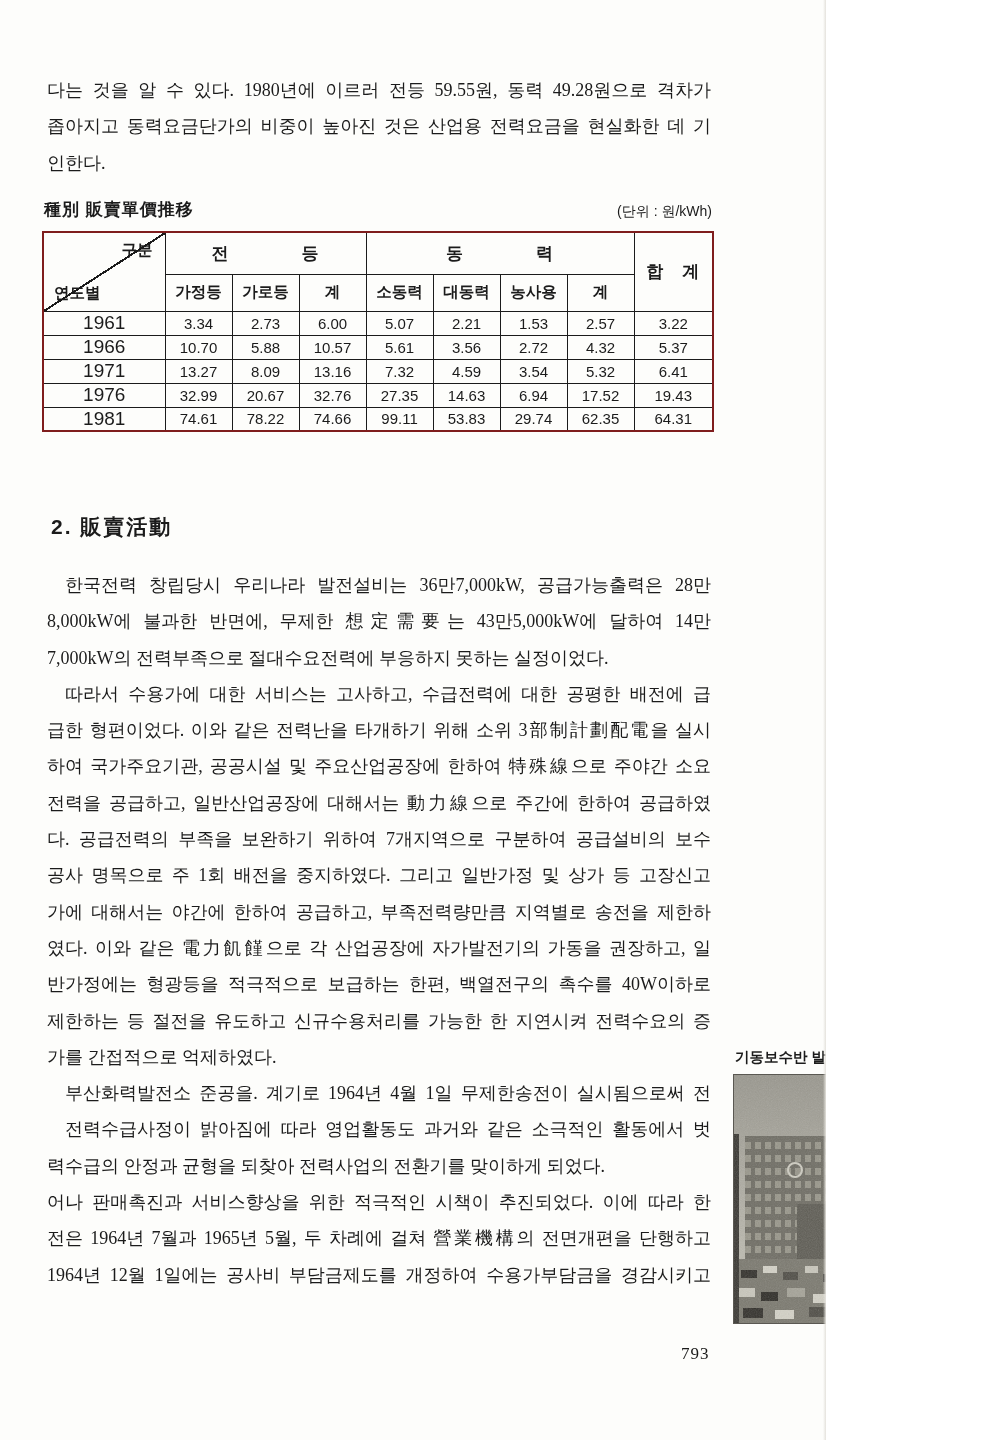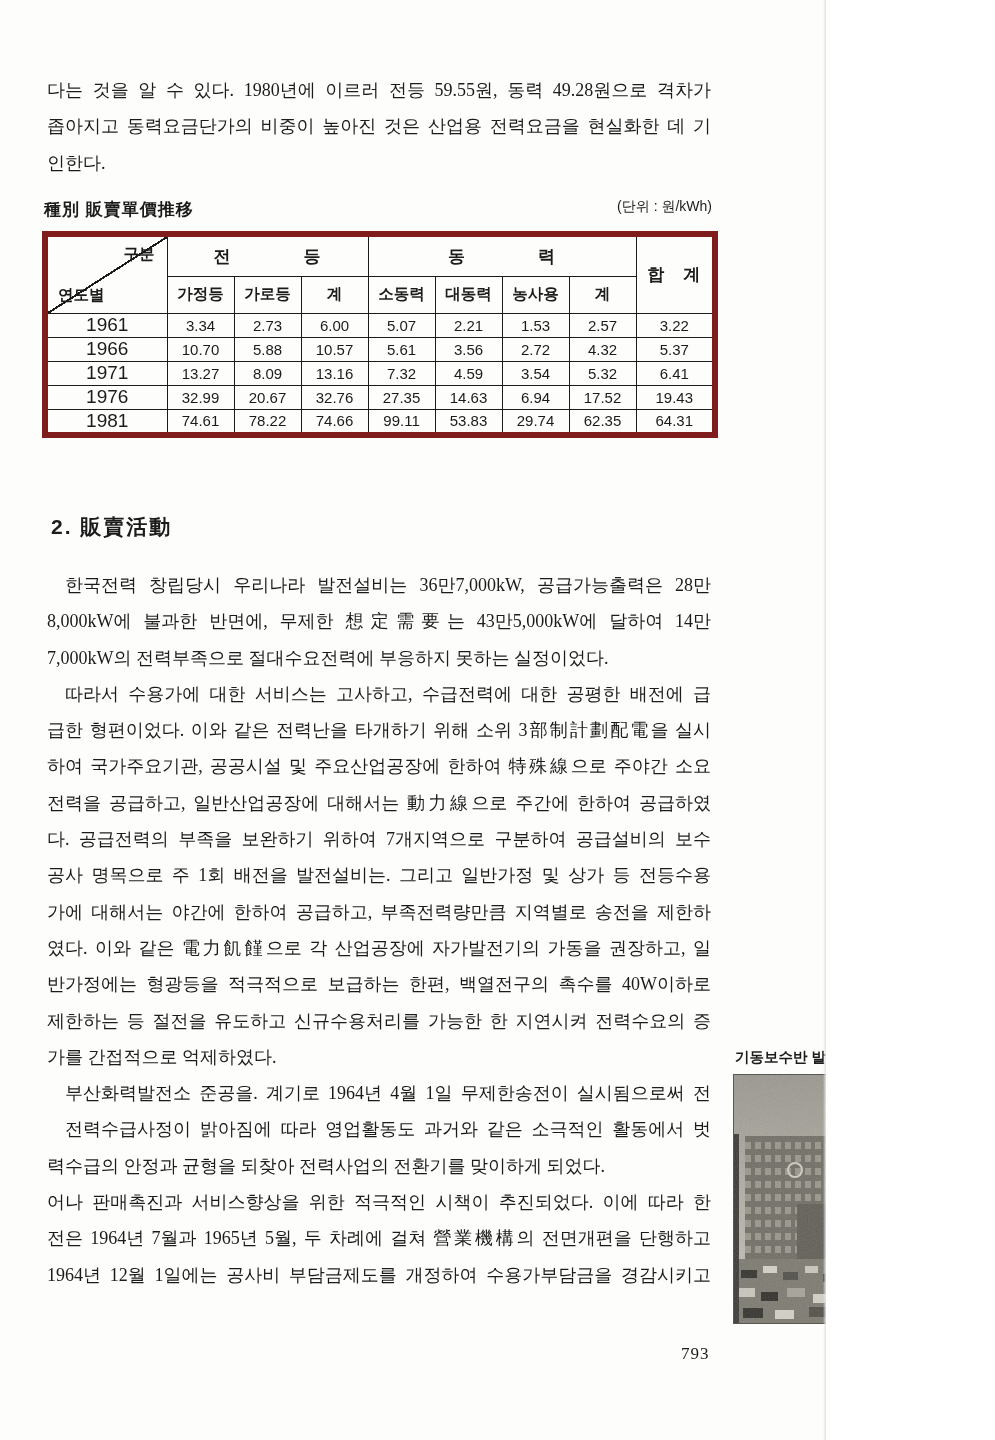--- a/index.html
+++ b/index.html
@@ -24,30 +24,30 @@
     font-size:18px; line-height:36.3px;
     white-space:nowrap;
     text-align:justify; text-align-last:justify;
   }
   .tlast { text-align-last:left; }
   .tindent { text-indent:18px; }
 
   
   .tbl-titlerow {
     position:absolute; left:44px; top:198px; width:668px;
-    display:flex; justify-content:space-between; align-items:flex-start;
+    display:flex; justify-content:space-between; align-items:flex-end;
     font-family:"Liberation Sans","DejaVu Sans",sans-serif;
   }
   .tbl-title { font-size:17px; font-weight:bold; letter-spacing:1px; }
   .tbl-unit  { font-size:14px; }
   table.price {
     position:absolute; left:42px; top:231px; width:670px;
     border-collapse:collapse; table-layout:fixed;
     font-family:"Liberation Sans","DejaVu Sans",sans-serif;
-    border:6px solid #7f1d1d;
+    border:2px solid #7f1d1d;
   }
   table.price td { border:1px solid #1b1b1b; text-align:center; vertical-align:middle; padding:0; }
   tr.hrow1 { height:42px; } tr.hrow2 { height:37px; } tr.drow { height:24px; }
   td.ghead { font-size:17px; font-weight:bold; letter-spacing:1px; }
   td.shead { font-size:15.5px; font-weight:bold; }
   td.ycell { font-size:19px;margin-top:36px; }
   td.vcell { font-size:15px; }
   td.corner {
     position:relative;
     background:
@@ -191,21 +191,21 @@
 
   <div class="textcol bodytext">
       <div class="tline tindent">한국전력 창립당시 우리나라 발전설비는 36만7,000kW, 공급가능출력은 28만</div>
       <div class="tline">8,000kW에 불과한 반면에, 무제한 想定需要는 43만5,000kW에 달하여 14만</div>
       <div class="tline tlast">7,000kW의 전력부족으로 절대수요전력에 부응하지 못하는 실정이었다.</div>
       <div class="tline tindent">따라서 수용가에 대한 서비스는 고사하고, 수급전력에 대한 공평한 배전에 급</div>
       <div class="tline">급한 형편이었다. 이와 같은 전력난을 타개하기 위해 소위 3部制計劃配電을 실시</div>
       <div class="tline">하여 국가주요기관, 공공시설 및 주요산업공장에 한하여 特殊線으로 주야간 소요</div>
       <div class="tline">전력을 공급하고, 일반산업공장에 대해서는 動力線으로 주간에 한하여 공급하였</div>
       <div class="tline">다. 공급전력의 부족을 보완하기 위하여 7개지역으로 구분하여 공급설비의 보수</div>
-      <div class="tline">공사 명목으로 주 1회 배전을 발전설비는. 그리고 일반가정 및 상가 등 전등수용</div>
+      <div class="tline">공사 명목으로 주 1회 배전을 중지하였다. 그리고 일반가정 및 상가 등 고장신고</div>
       <div class="tline">가에 대해서는 야간에 한하여 공급하고, 부족전력량만큼 지역별로 송전을 제한하</div>
       <div class="tline">였다. 이와 같은 電力飢饉으로 각 산업공장에 자가발전기의 가동을 권장하고, 일</div>
       <div class="tline">반가정에는 형광등을 적극적으로 보급하는 한편, 백열전구의 촉수를 40W이하로</div>
       <div class="tline">제한하는 등 절전을 유도하고 신규수용처리를 가능한 한 지연시켜 전력수요의 증</div>
       <div class="tline tlast">가를 간접적으로 억제하였다.</div>
       <div class="tline tindent">부산화력발전소 준공을. 계기로 1964년 4월 1일 무제한송전이 실시됨으로써 전</div>
       <div class="tline tindent">전력수급사정이 밝아짐에 따라 영업활동도 과거와 같은 소극적인 활동에서 벗</div>
       <div class="tline tlast">력수급의 안정과 균형을 되찾아 전력사업의 전환기를 맞이하게 되었다.</div>
       <div class="tline">어나 판매촉진과 서비스향상을 위한 적극적인 시책이 추진되었다. 이에 따라 한</div>
       <div class="tline">전은 1964년 7월과 1965년 5월, 두 차례에 걸쳐 營業機構의 전면개편을 단행하고</div>

